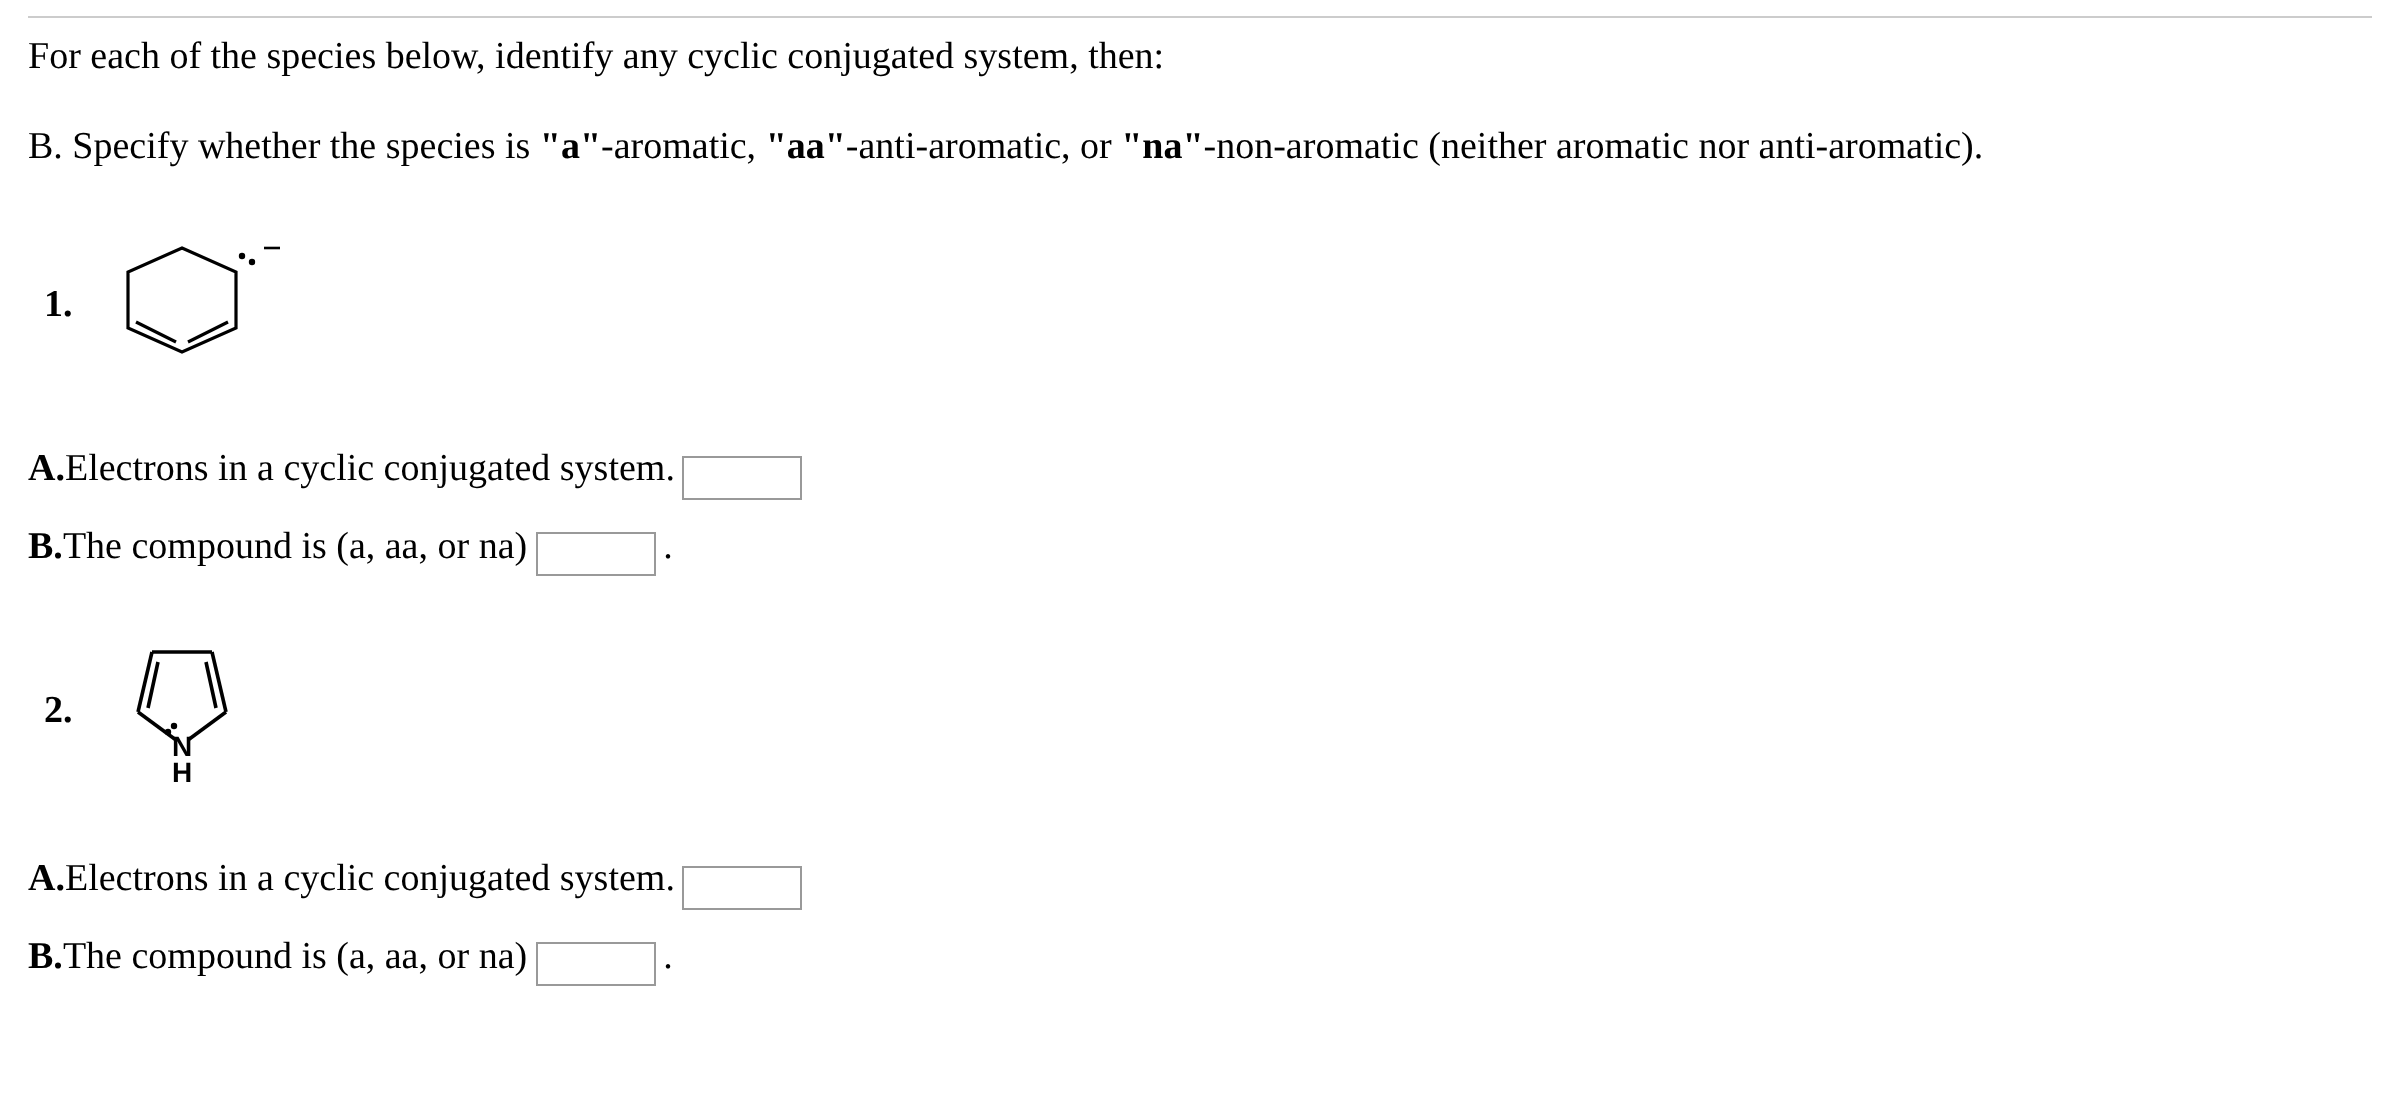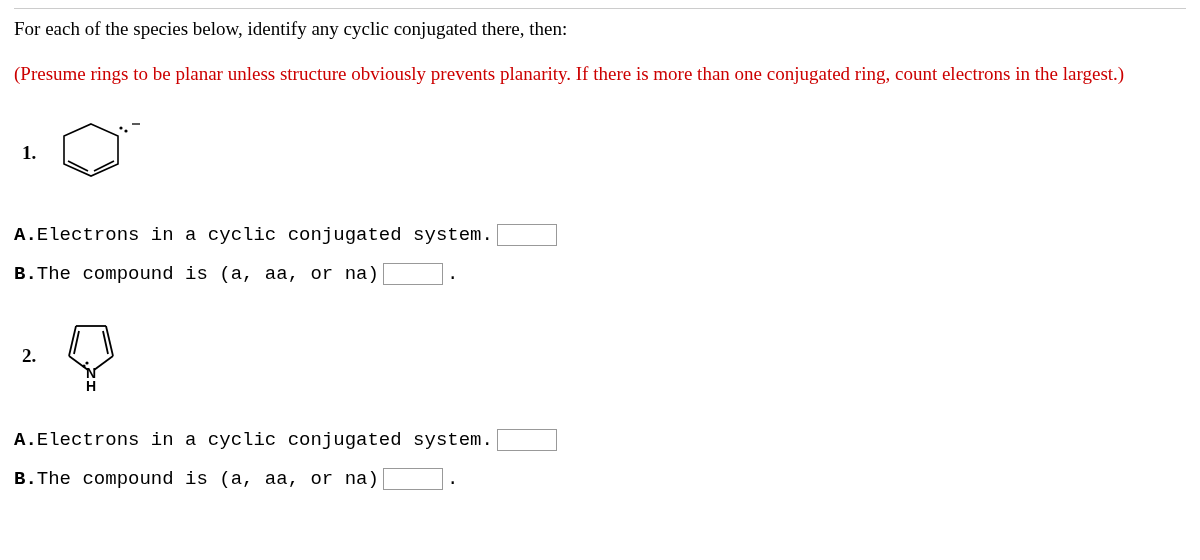--- a/index.html
+++ b/index.html
@@ -39,22 +39,21 @@
     .q-number {
       font-weight: bold;
     }
     .structure {
       display: inline-block;
     }
     .answer-line {
       margin-top: 7px;
       margin-bottom: 10px;
       display: flex;
-      align-items: center;
-      font-family: Liberation Mono, monospace;
+      align-items: flex-end;
     }
     .input-box {
       display: inline-block;
       width: 60px;
       height: 22px;
       border: 1px solid #999;
       background: #fff;
       margin-left: 4px;
       font-family: inherit;
       font-size: 15px;
@@ -70,23 +69,25 @@
     .struct-svg {
       display: block;
     }
   </style>
 </head>
 <body>
 
 <hr class="hr-top">
 
 <div class="intro">
-  <div>For each of the species below, identify any cyclic conjugated there, then:</div>
+  <div>For each of the species below, identify any cyclic conjugated system, then:</div>
   <div style="height:16px"></div>
-  <div class="hint">(Presume rings to be planar unless structure obviously prevents planarity. If there is more than one conjugated ring, count electrons in the largest.)</div>
+  <div>
+    <span>B. Specify whether the species is </span><span class="bold">"a"</span><span>-aromatic, </span><span class="bold">"aa"</span><span>-anti-aromatic, or </span><span class="bold">"na"</span><span>-non-aromatic (neither aromatic nor anti-aromatic).</span>
+  </div>
 </div>
 
 <div class="question-block">
   <div class="q-row">
     <span class="q-number">1.</span>
     <span class="structure">
       <svg class="struct-svg" width="95" height="75" viewBox="0 0 95 75">
 
         <polygon points="35,8 62,20 62,48 35,60 8,48 8,20" fill="none" stroke="#000" stroke-width="1.6"></polygon>
 

